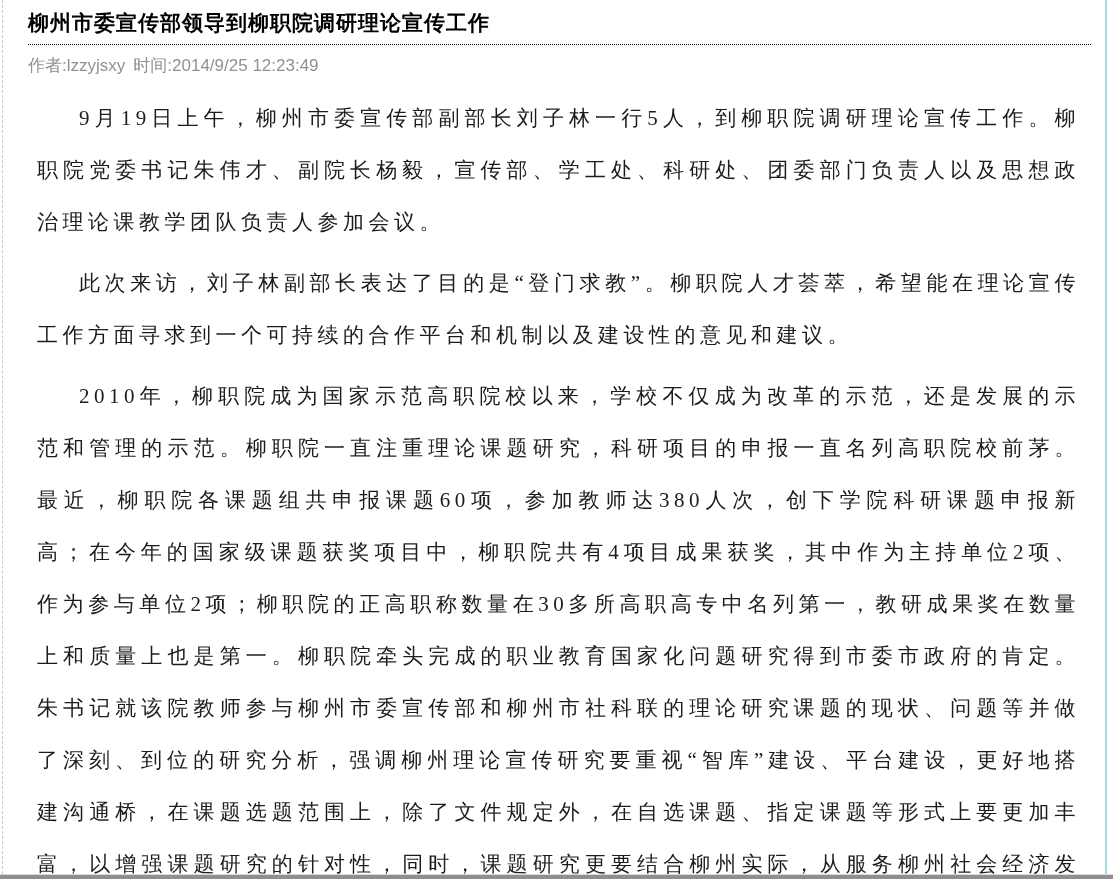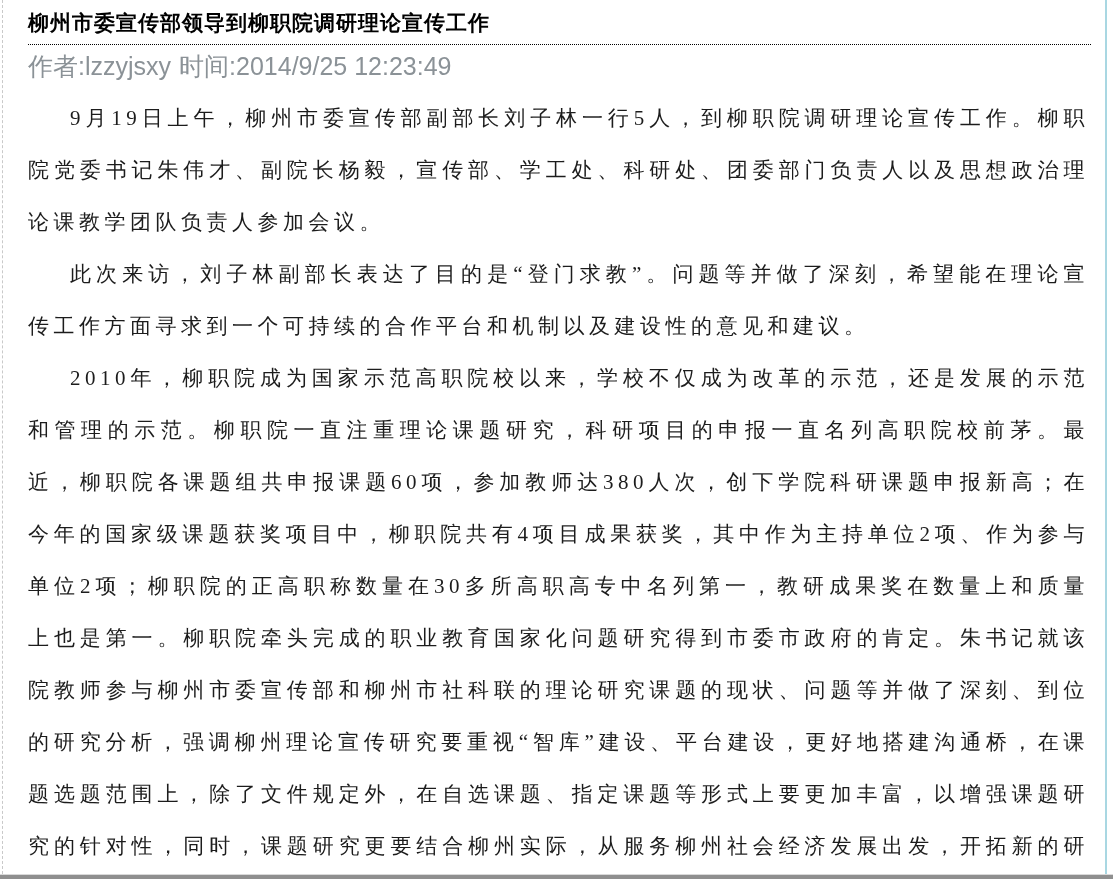--- a/index.html
+++ b/index.html
@@ -56,40 +56,40 @@
     margin: 0;
     font-family: "Liberation Sans", sans-serif;
   }
   .title-divider {
     border-bottom: 1px dotted #000000;
     height: 6px;
     margin-right: 2px;
   }
   .article-meta {
     margin-top: 9px;
-    font-size: 25px;
+    font-size: 17px;
     color: #8b9297;
     line-height: 24px;
     font-family: "Liberation Sans", sans-serif;
   }
   .article-meta .sep { display: inline-block; width: 8px; }
   .article-body {
     margin-top: 14px;
     margin-right: 4px;
     font-size: 21px;
     line-height: 52px;
     color: #1c1c1c;
     text-align: justify;
     text-justify: inter-ideograph;
     letter-spacing: 4.5px;
     word-break: break-all;
     font-family: "Liberation Serif", serif;
   }
   .article-body p {
-    margin: 0;
+    margin: 9px;
     text-indent: 2em;
   }
 </style>
 </head>
 <body>
 
 <div class="page">
 
   <div class="edge-left"></div>
   <div class="edge-right"></div>
@@ -100,18 +100,18 @@
     <h1 class="article-title">柳州市委宣传部领导到柳职院调研理论宣传工作</h1>
 
     <div class="title-divider"></div>
 
     <div class="article-meta">
       <span>作者:</span><span>lzzyjsxy</span><span class="sep"></span><span>时间:</span><span>2014/9/25 12:23:49</span>
     </div>
 
     <div class="article-body">
       <p>9月19日上午，柳州市委宣传部副部长刘子林一行5人，到柳职院调研理论宣传工作。柳职院党委书记朱伟才、副院长杨毅，宣传部、学工处、科研处、团委部门负责人以及思想政治理论课教学团队负责人参加会议。</p>
-      <p>此次来访，刘子林副部长表达了目的是“登门求教”。问题等并做了深刻，希望能在理论宣传工作方面寻求到一个可持续的合作平台和机制以及建设性的意见和建议。</p>
+      <p>此次来访，刘子林副部长表达了目的是“登门求教”。柳职院人才荟萃，希望能在理论宣传工作方面寻求到一个可持续的合作平台和机制以及建设性的意见和建议。</p>
       <p>2010年，柳职院成为国家示范高职院校以来，学校不仅成为改革的示范，还是发展的示范和管理的示范。柳职院一直注重理论课题研究，科研项目的申报一直名列高职院校前茅。最近，柳职院各课题组共申报课题60项，参加教师达380人次，创下学院科研课题申报新高；在今年的国家级课题获奖项目中，柳职院共有4项目成果获奖，其中作为主持单位2项、作为参与单位2项；柳职院的正高职称数量在30多所高职高专中名列第一，教研成果奖在数量上和质量上也是第一。柳职院牵头完成的职业教育国家化问题研究得到市委市政府的肯定。朱书记就该院教师参与柳州市委宣传部和柳州市社科联的理论研究课题的现状、问题等并做了深刻、到位的研究分析，强调柳州理论宣传研究要重视“智库”建设、平台建设，更好地搭建沟通桥，在课题选题范围上，除了文件规定外，在自选课题、指定课题等形式上要更加丰富，以增强课题研究的针对性，同时，课题研究更要结合柳州实际，从服务柳州社会经济发展出发，开拓新的研究领域，如柳州工业底蕴深</p>
     </div>
 
   </div>
 </div>
 
 </body></html>

